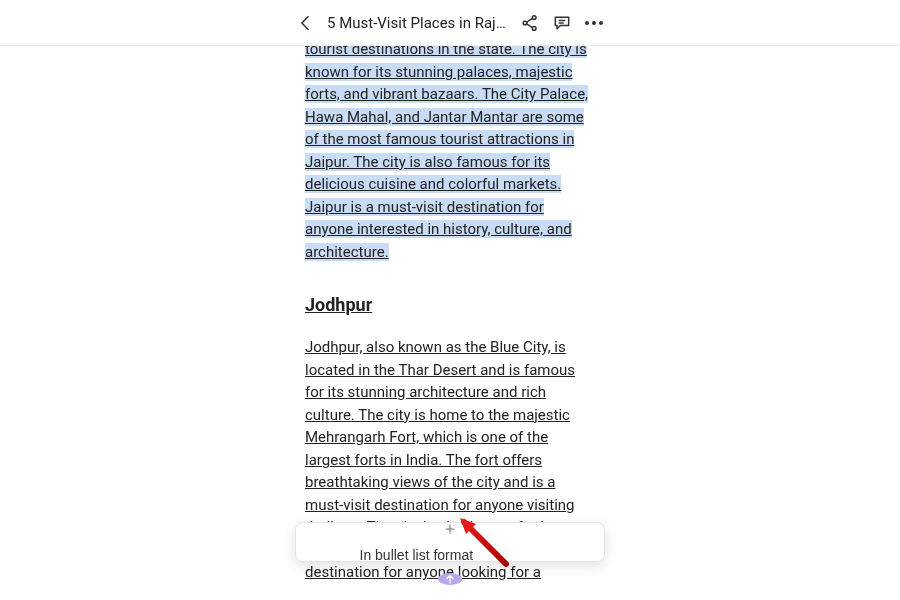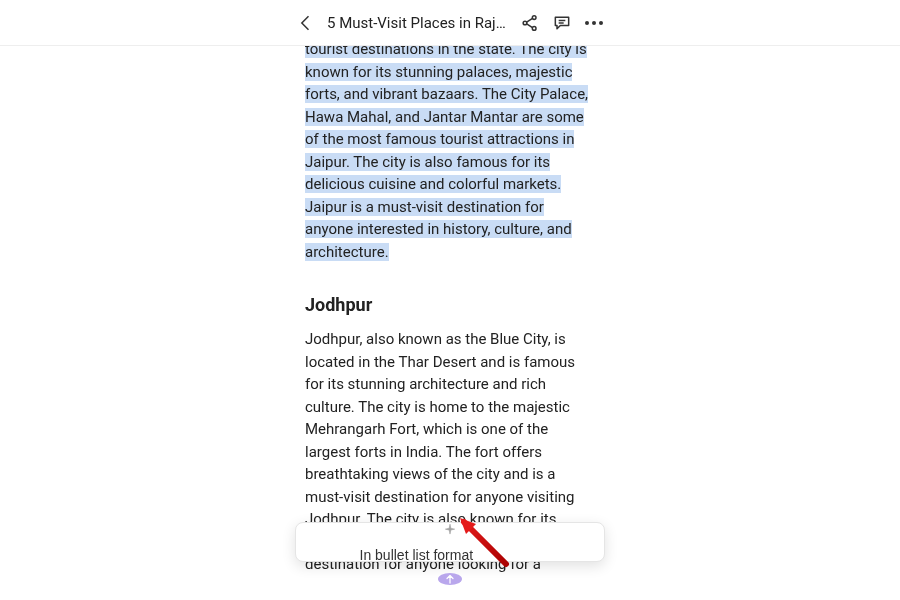--- a/index.html
+++ b/index.html
@@ -37,26 +37,27 @@
       display: flex;
       justify-content: center;
       padding-top: 6px;
       position: relative;
     }
     .doc {
       width: 290px;
       font-size: 15px;
       line-height: 1.5;
       color: #222;
+      text-decoration: underline;
     }
     .sel {
       background: #c9dcf5;
     }
     .para1 { margin-top: -14px; }
-    .h2 { font-size: 18px; font-weight: 700; margin-top: 28px; margin-bottom: 10px; }
+    .h2 { font-size: 18px; font-weight: 700; margin-top: 28px; margin-bottom: 18px; }
     .para2 { }
 
     .floatbar {
       position: absolute;
       bottom: 38px;
       width: 310px;
       left: 50%;
       transform: translateX(-50%);
       height: 40px;
       background: #fff;

